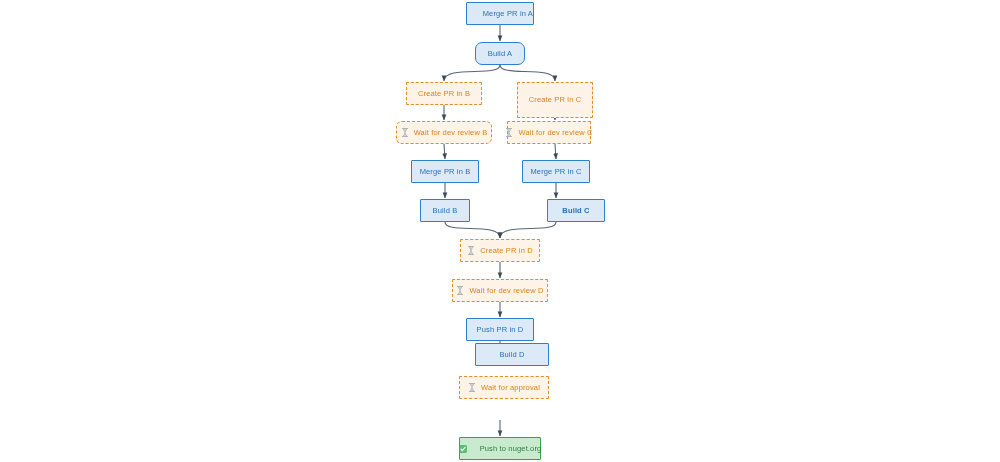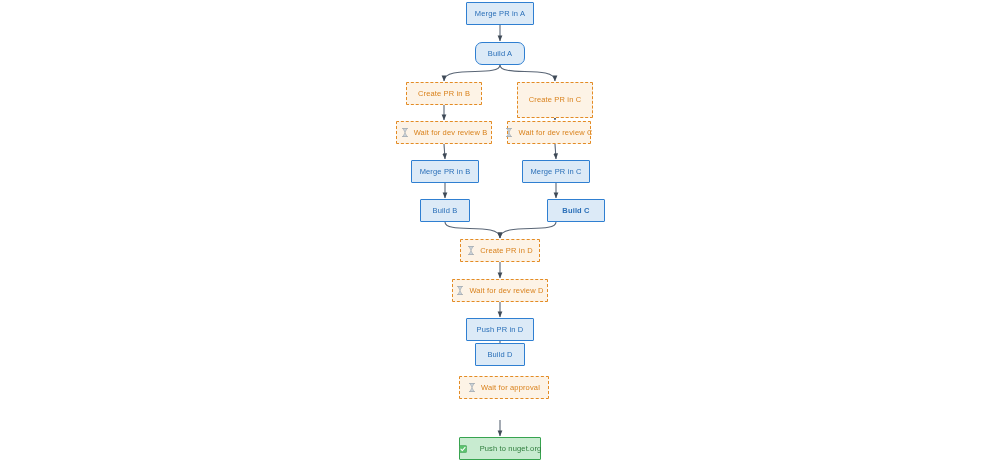--- a/index.html
+++ b/index.html
@@ -91,33 +91,33 @@
         <path d="M445,222 C445,234.5 500,221.5 500,238" marker-end="url(#arrow)"></path>
         <path d="M556,222 C556,234.5 500,221.5 500,238" marker-end="url(#arrow)"></path>
         <path d="M500,262 L500,278" marker-end="url(#arrow)"></path>
         <path d="M500,302 L500,317" marker-end="url(#arrow)"></path>
         <path d="M500,341 L500,357" marker-end="url(#arrow)"></path>
         <path d="M500,381 L500,396" marker-end="url(#arrow)"></path>
         <path d="M500,420 L500,436" marker-end="url(#arrow)"></path>
       </g>
   </svg>
   <div id="node-layer">
-      <div class="node process" style="left: 466px; top: 2px; width: 68px; height: 23px;">
+      <div class="node process" style="left: 466px; top: 2px; width: 68px; height: 23px; justify-content: flex-end;">
         <span class="label">Merge PR in A</span>
       </div>
       <div class="node process" style="left: 475px; top: 42px; width: 50px; height: 23px; border-radius: 7px;">
         <span class="label">Build A</span>
       </div>
       <div class="node manual" style="left: 406px; top: 82px; width: 76px; height: 23px;">
         <span class="label">Create PR in B</span>
       </div>
       <div class="node manual" style="left: 517px; top: 82px; width: 76px; height: 36px;">
         <span class="label">Create PR in C</span>
       </div>
-      <div class="node manual" style="left: 396px; top: 121px; width: 96px; height: 23px;">
+      <div class="node manual" style="left: 396px; top: 121px; width: 96px; height: 23px; border-radius: 6px;">
         <span class="icon">
           <svg viewBox="0 0 10 12" width="8" height="9">
             <path d="M1.6 0.6 H8.4 M1.6 11.4 H8.4" stroke="#9aa3ad" stroke-width="1.1" stroke-linecap="round"></path>
             <path d="M2.4 0.8 L7.6 0.8 L5 6 L7.6 11.2 L2.4 11.2 L5 6 Z" fill="#cdd4da" stroke="#9aa3ad" stroke-width="0.7"></path>
           </svg>
         </span>
         <span class="label">Wait for dev review B</span>
       </div>
       <div class="node manual" style="left: 507px; top: 121px; width: 84px; height: 23px;">
         <span class="icon">
@@ -154,21 +154,21 @@
           <svg viewBox="0 0 10 12" width="8" height="9">
             <path d="M1.6 0.6 H8.4 M1.6 11.4 H8.4" stroke="#9aa3ad" stroke-width="1.1" stroke-linecap="round"></path>
             <path d="M2.4 0.8 L7.6 0.8 L5 6 L7.6 11.2 L2.4 11.2 L5 6 Z" fill="#cdd4da" stroke="#9aa3ad" stroke-width="0.7"></path>
           </svg>
         </span>
         <span class="label">Wait for dev review D</span>
       </div>
       <div class="node process" style="left: 466px; top: 318px; width: 68px; height: 23px;">
         <span class="label">Push PR in D</span>
       </div>
-      <div class="node process" style="left: 475px; top: 343px; width: 50px; height: 23px;">
+      <div class="node process" style="left: 475px; top: 343px; width: 74px; height: 23px;">
         <span class="label">Build D</span>
       </div>
       <div class="node manual" style="left: 459px; top: 376px; width: 90px; height: 23px;">
         <span class="icon">
           <svg viewBox="0 0 10 12" width="8" height="9">
             <path d="M1.6 0.6 H8.4 M1.6 11.4 H8.4" stroke="#9aa3ad" stroke-width="1.1" stroke-linecap="round"></path>
             <path d="M2.4 0.8 L7.6 0.8 L5 6 L7.6 11.2 L2.4 11.2 L5 6 Z" fill="#cdd4da" stroke="#9aa3ad" stroke-width="0.7"></path>
           </svg>
         </span>
         <span class="label">Wait for approval</span>

